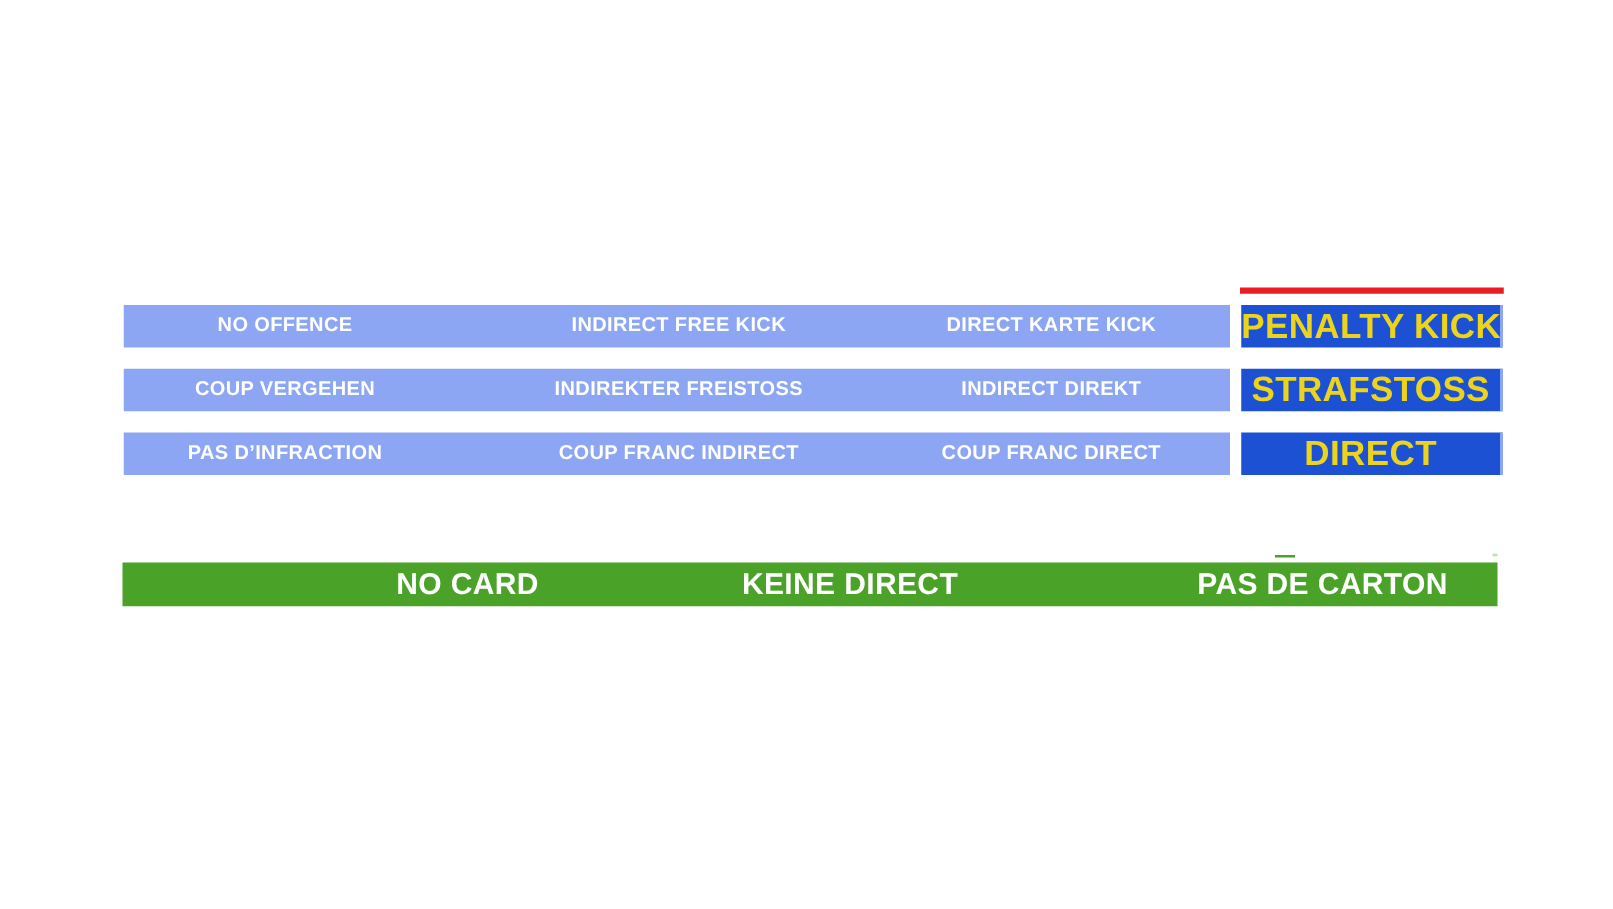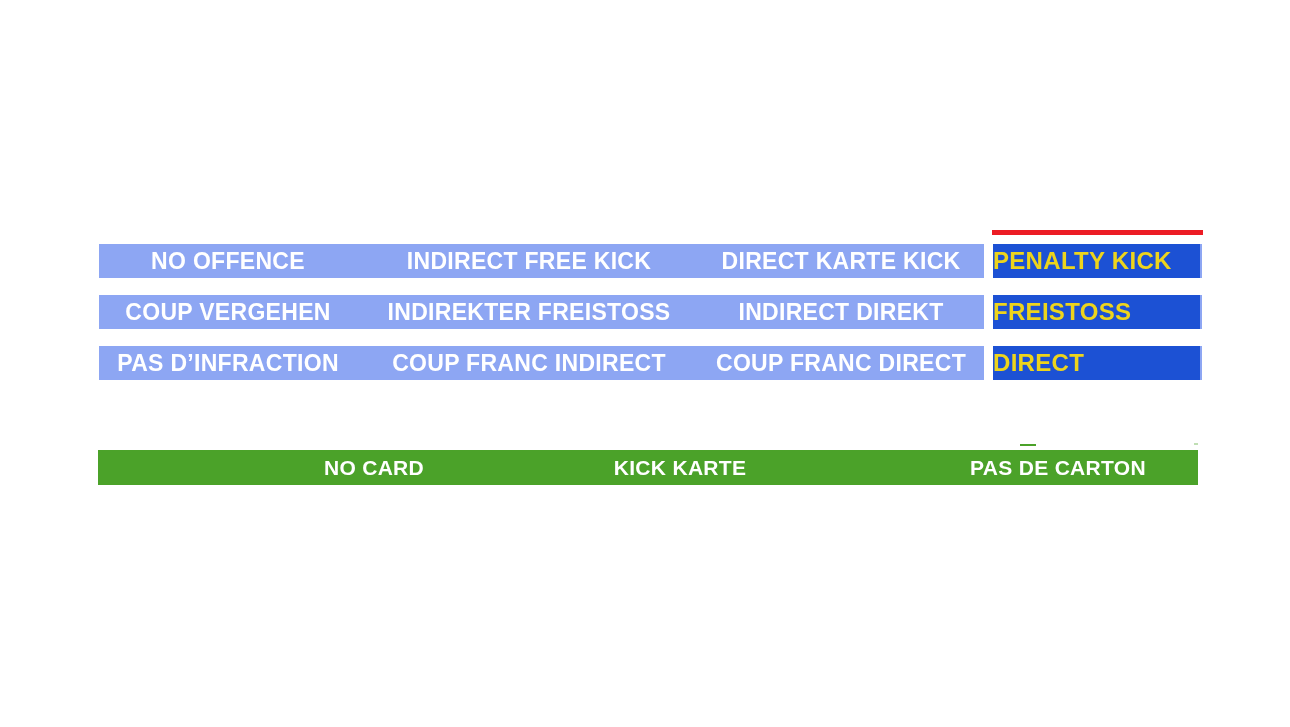--- a/index.html
+++ b/index.html
@@ -40,39 +40,39 @@
     background: #8da6f3;
   }
   .lightbar .cell {
     position: absolute;
     top: 0;
     height: 34px;
     line-height: 34px;
     transform: translateX(-50%);
     white-space: nowrap;
     color: #ffffff;
-    font-size: 23px;
+    font-size: 16px;
     font-weight: 700;
     letter-spacing: 0.3px;
   }
   .lightbar .c1 { left: 129px; }
-  .lightbar .c2 { left: 430px; text-align: center; }
+  .lightbar .c2 { left: 444px; text-align: center; }
   .lightbar .c3 { left: 742px; }
 
   .penaltycell {
     position: absolute;
     left: 993px;
     width: 207px;
     height: 34px;
     line-height: 34px;
     background: #1c51d4;
     border-right: 2px solid #8da6f3;
-    text-align: left;
+    text-align: center;
     color: #edd41c;
-    font-size: 24px;
+    font-size: 28px;
     font-weight: 700;
     letter-spacing: 0.3px;
     white-space: nowrap;
   }
 
   
   .green-dash {
     position: absolute;
     left: 1020px;
     top: 444px;
@@ -100,21 +100,21 @@
     background: #4ba229;
   }
   .greenbar .glabel {
     position: absolute;
     top: 0;
     height: 35px;
     line-height: 35px;
     transform: translateX(-50%);
     white-space: nowrap;
     color: #ffffff;
-    font-size: 21px;
+    font-size: 24px;
     font-weight: 700;
     letter-spacing: 0.3px;
   }
   .greenbar .g1 { left: 276px; }
   .greenbar .g2 { left: 582px; }
   .greenbar .g3 { left: 960px; }
 </style>
 </head>
 <body>
 
@@ -130,34 +130,34 @@
     </div>
     <div class="penaltycell">PENALTY KICK</div>
   </div>
 
   <div class="row r2">
     <div class="lightbar">
       <span class="cell c1">COUP VERGEHEN</span>
       <span class="cell c2">INDIREKTER FREISTOSS</span>
       <span class="cell c3">INDIRECT DIREKT</span>
     </div>
-    <div class="penaltycell">FREISTOSS</div>
+    <div class="penaltycell">STRAFSTOSS</div>
   </div>
 
   <div class="row r3">
     <div class="lightbar">
       <span class="cell c1">PAS D’INFRACTION</span>
       <span class="cell c2">COUP FRANC INDIRECT</span>
       <span class="cell c3">COUP FRANC DIRECT</span>
     </div>
     <div class="penaltycell">DIRECT</div>
   </div>
 
   <div class="green-dash"></div>
   <div class="green-dot"></div>
 
   <div class="greenbar">
     <span class="glabel g1">NO CARD</span>
-    <span class="glabel g2">KICK KARTE</span>
+    <span class="glabel g2">KEINE DIRECT</span>
     <span class="glabel g3">PAS DE CARTON</span>
   </div>
 
 </div>
 
 </body></html>

